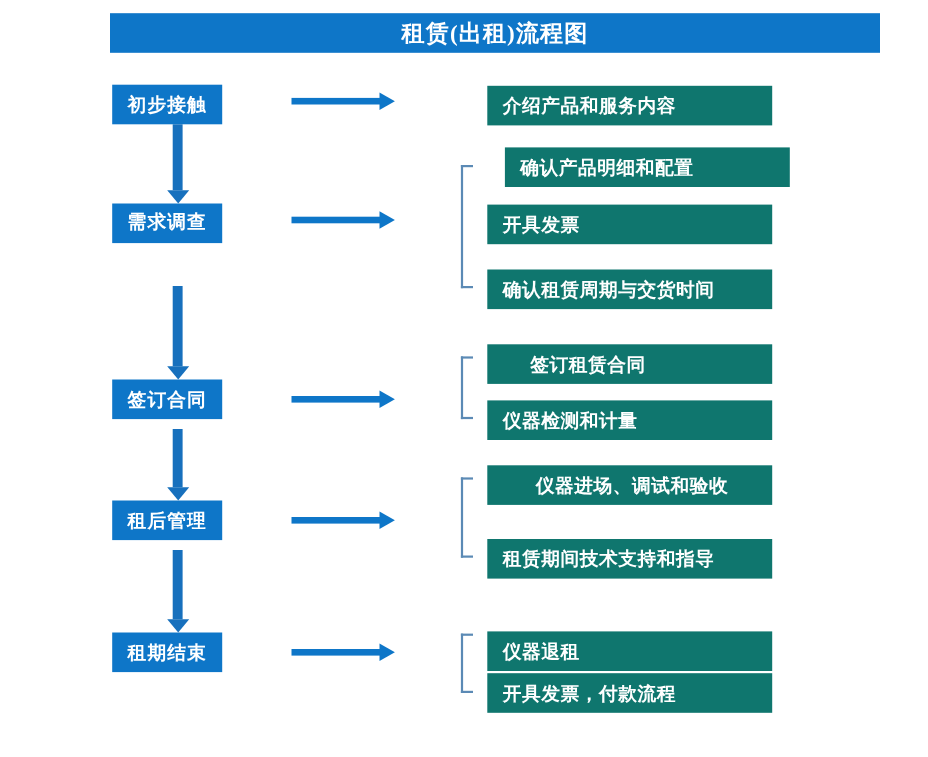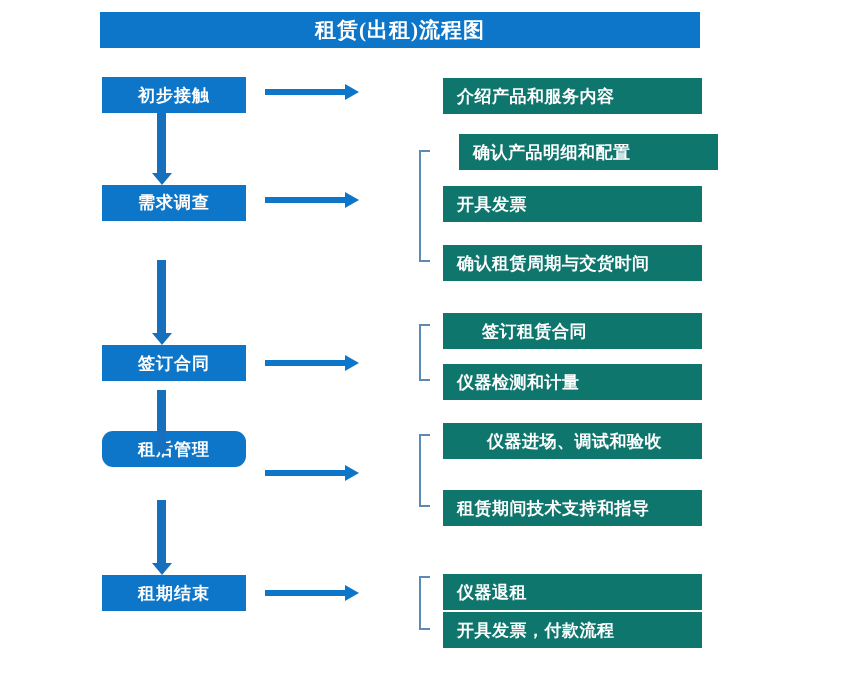--- a/index.html
+++ b/index.html
@@ -18,38 +18,38 @@
     width: 844px;
     height: 688px;
     background: #ffffff;
   }
 
   
   .title-bar {
     position: absolute;
     left: 100px;
     top: 12px;
-    width: 600px;
+    width: 700px;
     height: 36px;
     background: #0e76c8;
     color: #ffffff;
     font-size: 21px;
     font-weight: bold;
     letter-spacing: 1px;
     display: flex;
     align-items: center;
     justify-content: center;
     line-height: 1;
   }
 
   
   .stage-box {
     position: absolute;
     left: 102px;
-    width: 144px;
+    width: 100px;
     height: 36px;
     background: #0e76c8;
     color: #ffffff;
     font-size: 17px;
     font-weight: bold;
     letter-spacing: 1px;
     display: flex;
     align-items: center;
     justify-content: center;
     line-height: 1;
@@ -139,21 +139,21 @@
 <div id="canvas">
 
   <div class="title-bar">租赁(出租)流程图</div>
 
   <div class="stage-box" style="top:77px;">初步接触</div>
 
   <div class="stage-box" style="top:185px;font-family:Liberation Mono, monospace;">需求调查</div>
 
   <div class="stage-box" style="top:345px;">签订合同</div>
 
-  <div class="stage-box" style="top:431px;border-radius:11px;">租后管理</div>
+  <div class="stage-box" style="top:455px;">租后管理</div>
 
   <div class="stage-box" style="top:575px;">租期结束</div>
 
   <div class="detail-box" style="top:78px;">介绍产品和服务内容</div>
 
   <div class="detail-box" style="top:134px;margin-left:16px;">确认产品明细和配置</div>
 
   <div class="detail-box" style="top:186px;">开具发票</div>
 
   <div class="detail-box" style="top:245px;">确认租赁周期与交货时间</div>

